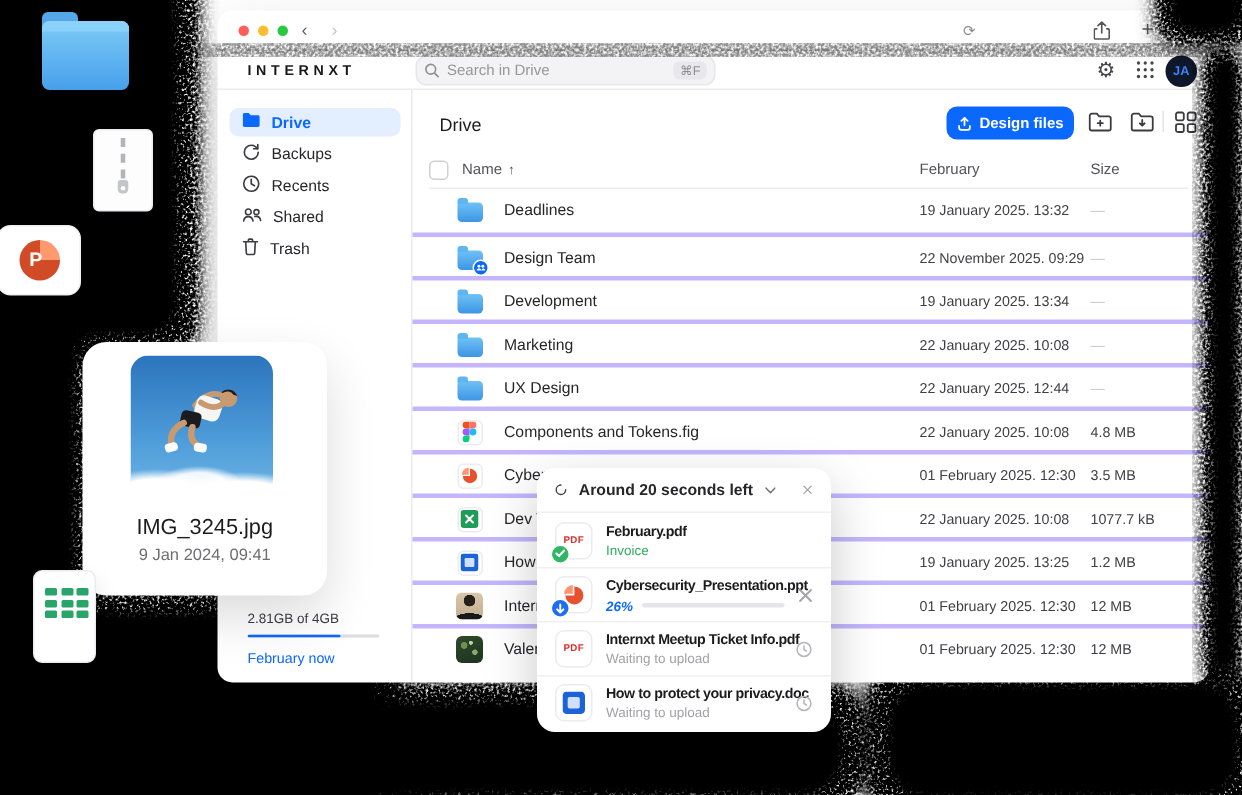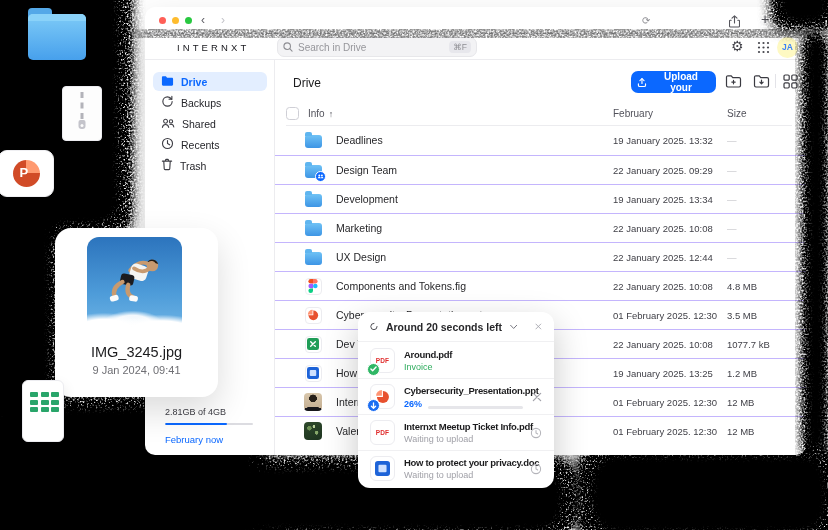--- a/index.html
+++ b/index.html
@@ -29,28 +29,28 @@
   .d-red{left:14px;background:#ff5f57}.d-yel{left:27px;background:#febc2e}.d-grn{left:40px;background:#28c840}
   .navarr{position:absolute;top:6px;font-size:12px;line-height:14px;}
   .back{left:56px;color:#5c5c63}.fwd{left:76px;color:#c3c3c9}
   .urlpill{position:absolute;left:253px;top:4px;width:258px;height:18px;background:#f0f0f2;border-radius:5px;
            display:flex;align-items:center;justify-content:center;gap:4px;font-size:9.5px;color:#3a3a40;}
   .refresh{position:absolute;right:6px;top:2px;font-size:10px;color:#8e8e93;}
   .chr-ic{position:absolute;top:7px;color:#55555c;}
   .share{left:584px}.plus{left:616px;font-size:14px;line-height:12px;top:6px;}
 
   .apphead{position:absolute;left:0;top:27px;width:100%;height:26px;border-bottom:1px solid #ececef;}
-  .logo{position:absolute;left:20px;top:8px;font-size:9.5px;font-weight:400;letter-spacing:3.1px;color:#17171c;margin-left:12px;}
+  .logo{position:absolute;left:20px;top:8px;font-size:9.5px;font-weight:700;letter-spacing:3.1px;color:#17171c;}
   .search{position:absolute;left:132px;top:3px;width:200px;height:20px;background:#f3f3f5;border:1px solid #e7e7ea;
           border-radius:7px;display:flex;align-items:center;padding:0 5px;gap:5px;}
   .search .ph{font-size:10px;color:#96969b;flex:1;}
   .kbd{font-size:8.5px;color:#8e8e93;background:#e7e7ec;border-radius:4px;padding:1px 4px;}
   .gear{position:absolute;left:586px;top:4px;font-size:14px;color:#45454c;line-height:16px;}
   .dots9{position:absolute;left:612px;top:6px;}
-  .avatar{position:absolute;left:632px;top:2.5px;width:21px;height:21px;border-radius:50%;background:#fef9c3;
+  .avatar{position:absolute;left:632px;top:2.5px;width:21px;height:21px;border-radius:50%;background:#0f172a;
           color:#3b82f6;font-size:8.5px;font-weight:700;display:flex;align-items:center;justify-content:center;}
 
   .sidebar{position:absolute;left:0;top:53px;width:130px;height:395px;border-right:1px solid #ececef;}
   .nav{position:absolute;left:8px;top:12px;width:114px;}
   .nitem{height:19px;margin-bottom:2px;display:flex;align-items:center;gap:7px;padding:0 8px;border-radius:6px;
          font-size:10.5px;color:#26262b;}
   .nitem.active{background:#e3eeff;color:#0b68ff;font-weight:700;}
   .nitem svg{flex:0 0 auto}
   .storage{position:absolute;left:20px;top:347px;width:95px;}
   .stor-txt{font-size:9px;color:#3c3c43;}
@@ -71,21 +71,21 @@
   .thead{position:absolute;left:0;top:42px;width:100%;height:24px;}
   .cbox{position:absolute;left:11px;top:5px;width:13px;height:13px;border:1.5px solid #cfcfd6;border-radius:3.5px;background:#fff;}
   .hname{position:absolute;left:33px;top:6px;font-size:10px;color:#52525b;}
   .harrow{font-size:9px;margin-left:4px;}
   .hmod{position:absolute;left:338px;top:6px;font-size:10px;color:#52525b;}
   .hsize{position:absolute;left:452px;top:6px;font-size:10px;color:#52525b;}
   .hline{position:absolute;left:11px;right:14px;bottom:0;height:1px;background:#ececef;}
 
   .rows{position:absolute;left:0;top:66px;width:100%;}
   .row{position:relative;height:29px;}
-  .row + .row{border-top:1px solid #c4b5fd;}
+  .row + .row{border-top:3px solid #c4b5fd;}
   .ricon{position:absolute;left:29px;top:5px;width:18px;height:18px;display:flex;align-items:center;justify-content:center;}
   .rname{position:absolute;left:61px;top:8px;font-size:10.5px;color:#27272a;white-space:nowrap;}
   .rmod{position:absolute;left:338px;top:9px;font-size:9.5px;color:#3f3f46;white-space:nowrap;}
   .rsize{position:absolute;left:452px;top:9px;font-size:9.5px;color:#3f3f46;}
   .rsize.empty{color:#c7c7cc;}
 
   
   .tile{background:#fff;border:1px solid #ececf0;border-radius:4px;display:flex;align-items:center;justify-content:center;}
   .t16{width:17px;height:17px;}
   .lfolder{position:relative;width:17px;height:13px;margin-top:3px;background:linear-gradient(180deg,#6fc2f5,#3d95e5);
@@ -113,21 +113,21 @@
   .ptile{position:relative;width:25px;height:25px;background:#fff;border:1px solid #ececf0;border-radius:6px;
          display:flex;align-items:center;justify-content:center;flex:0 0 auto;}
   .ptile .pdftxt{font-size:6.5px;}
   .pbadge{position:absolute;left:-4px;bottom:-4px;width:13px;height:13px;border-radius:50%;border:1.5px solid #fff;
           display:flex;align-items:center;justify-content:center;}
   .bg-ok{background:#2fb765;}.bg-up{background:#1d6ef2;}
   .ptext{flex:1;min-width:0;}
   .pname{font-size:9.5px;letter-spacing:-.3px;font-weight:700;color:#1c1c1e;white-space:nowrap;}
   .psub{font-size:9px;margin-top:2px;color:#a1a1a8;}
   .psub.ok{color:#2fac5e;}
-  .prog{display:flex;align-items:flex-end;gap:6px;margin-top:3px;}
+  .prog{display:flex;align-items:center;gap:6px;margin-top:3px;font-style:italic;}
   .ppct{font-size:9px;font-weight:700;color:#0b68ff;}
   .pbar{width:108px;height:3px;background:#e6e6ea;border-radius:2px;overflow:hidden;}
   .pfill{height:100%;background:#0b68ff;border-radius:2px;}
   .pright{flex:0 0 auto;display:flex;align-items:center;}
 
   
   .deco{position:absolute;z-index:8;}
   .deco-folder{left:28px;top:8px;width:58px;height:52px;}
   .df-back{position:absolute;left:0;top:0;width:24px;height:12px;background:#54a8e8;border-radius:4px 4px 0 0;}
   .df-body{position:absolute;left:0;top:6px;width:58px;height:46px;border-radius:5px;
@@ -250,34 +250,34 @@
             <span>Drive</span>
           </div>
           <div class="nitem">
             <span><svg width="13" height="13" viewBox="0 0 14 14" fill="none" stroke="#3c3c43" stroke-width="1.2" stroke-linecap="round">
                 <path d="M12 7A5 5 0 1 1 7 2c1.9 0 3.5 1 4.4 2.5"></path>
                 <path d="M11.7 1.5v3h-3"></path>
               </svg></span>
             <span>Backups</span>
           </div>
           <div class="nitem">
+            <span><svg width="13" height="13" viewBox="0 0 14 14" fill="none" stroke="#3c3c43" stroke-width="1.2" stroke-linecap="round">
+                <circle cx="7" cy="7" r="5.4"></circle>
+                <path d="M7 3.8V7l2.3 1.4"></path>
+              </svg></span>
+            <span>Recents</span>
+          </div>
+          <div class="nitem">
             <span><svg width="14" height="12" viewBox="0 0 16 12" fill="none" stroke="#3c3c43" stroke-width="1.2" stroke-linecap="round">
                 <circle cx="5.2" cy="4" r="2.2"></circle>
                 <path d="M1.6 11c.3-2.2 1.7-3.4 3.6-3.4S8.5 8.8 8.8 11"></path>
                 <circle cx="11.4" cy="4.2" r="1.9"></circle>
                 <path d="M10.2 7.6c.4-.1.8-.2 1.2-.2 1.7 0 2.9 1.2 3.2 3.2"></path>
               </svg></span>
             <span>Shared</span>
-          </div>
-          <div class="nitem">
-            <span><svg width="13" height="13" viewBox="0 0 14 14" fill="none" stroke="#3c3c43" stroke-width="1.2" stroke-linecap="round">
-                <circle cx="7" cy="7" r="5.4"></circle>
-                <path d="M7 3.8V7l2.3 1.4"></path>
-              </svg></span>
-            <span>Recents</span>
           </div>
           <div class="nitem">
             <span><svg width="12" height="13" viewBox="0 0 13 14" fill="none" stroke="#3c3c43" stroke-width="1.2" stroke-linecap="round">
                 <path d="M1.5 3.4h10M5 3.4V2.2c0-.4.3-.7.7-.7h1.6c.4 0 .7.3.7.7v1.2M3 3.4l.5 8.2c0 .5.5 1 1 1h4c.5 0 1-.5 1-1l.5-8.2"></path>
               </svg></span>
             <span>Trash</span>
           </div>
         </div>
       <div class="storage">
         <div class="stor-txt">2.81GB of 4GB</div>
@@ -289,21 +289,21 @@
     </div>
 
     <div class="content">
       <div class="crumb">Drive</div>
       <button class="upbtn">
         <svg width="10" height="11" viewBox="0 0 12 12">
             <path d="M6 1.4v5.8" stroke="#fff" stroke-width="1.4" stroke-linecap="round"></path>
             <path d="M3.5 3.7 6 1.4l2.5 2.3" fill="none" stroke="#fff" stroke-width="1.4" stroke-linecap="round" stroke-linejoin="round"></path>
             <path d="M1.7 7.7v1.5c0 .9.7 1.6 1.6 1.6h5.4c.9 0 1.6-.7 1.6-1.6V7.7" fill="none" stroke="#fff" stroke-width="1.4" stroke-linecap="round"></path>
           </svg>
-        <span>Upload your</span>
+        <span>Design files</span>
       </button>
       <span class="tbtn fplus">
         <svg width="17" height="15" viewBox="0 0 17 15">
             <path d="M1.5 3.2c0-.8.6-1.4 1.4-1.4h3.3l1.6 1.8h6.3c.8 0 1.4.6 1.4 1.4v6.6c0 .8-.6 1.4-1.4 1.4H2.9c-.8 0-1.4-.6-1.4-1.4z" fill="none" stroke="#3a3a41" stroke-width="1.2"></path>
             <path d="M8.5 6.4v3.4M6.8 8.1h3.4" stroke="#3a3a41" stroke-width="1.2" stroke-linecap="round"></path>
           </svg>
       </span>
       <span class="tbtn fdown">
         <svg width="17" height="15" viewBox="0 0 17 15">
             <path d="M1.5 3.2c0-.8.6-1.4 1.4-1.4h3.3l1.6 1.8h6.3c.8 0 1.4.6 1.4 1.4v6.6c0 .8-.6 1.4-1.4 1.4H2.9c-.8 0-1.4-.6-1.4-1.4z" fill="none" stroke="#3a3a41" stroke-width="1.2"></path>
@@ -317,21 +317,21 @@
               <rect x="1" y="1" width="5.2" height="5.2" rx="1.2"></rect>
               <rect x="8.8" y="1" width="5.2" height="5.2" rx="1.2"></rect>
               <rect x="1" y="8.8" width="5.2" height="5.2" rx="1.2"></rect>
               <rect x="8.8" y="8.8" width="5.2" height="5.2" rx="1.2"></rect>
             </g>
           </svg>
       </span>
 
       <div class="thead">
         <span class="cbox"></span>
-        <span class="hname"><span>Info</span><span class="harrow">↑</span></span>
+        <span class="hname"><span>Name</span><span class="harrow">↑</span></span>
         <span class="hmod">February</span>
         <span class="hsize">Size</span>
         <span class="hline"></span>
       </div>
       <div class="rows" id="rows">
           <div class="row">
             <span class="ricon">
               <span class="lfolder"></span>
             </span>
             <span class="rname">Deadlines</span>
@@ -346,21 +346,21 @@
                     <g fill="#fff">
                       <circle cx="2.6" cy="1.4" r="1.1"></circle>
                       <circle cx="5.6" cy="1.4" r="1.1"></circle>
                       <path d="M.8 4.6c.2-1.2 1-1.8 1.8-1.8s1.6.6 1.8 1.8zM4.4 4.6c.2-1 .8-1.5 1.4-1.5.8 0 1.4.5 1.6 1.5z"></path>
                     </g>
                   </svg>
                 </span>
               </span>
             </span>
             <span class="rname">Design Team</span>
-            <span class="rmod">22 January 2025. 09:29</span>
+            <span class="rmod">22 November 2025. 09:29</span>
             <span class="rsize empty">—</span>
           </div>
           <div class="row">
             <span class="ricon">
               <span class="lfolder"></span>
             </span>
             <span class="rname">Development</span>
             <span class="rmod">19 January 2025. 13:34</span>
             <span class="rsize empty">—</span>
           </div>
@@ -473,21 +473,21 @@
         <div class="pitem">
           <span class="ptile">
             <span class="pdftxt">PDF</span>
             <span class="pbadge bg-ok">
               <svg width="7" height="6" viewBox="0 0 8 7">
                 <path d="M1 3.5 3 5.5 7 1.2" fill="none" stroke="#fff" stroke-width="1.6" stroke-linecap="round" stroke-linejoin="round"></path>
               </svg>
             </span>
           </span>
           <span class="ptext">
-            <div class="pname">Around.pdf</div>
+            <div class="pname">February.pdf</div>
             <div class="psub ok">Invoice</div>
           </span>
         </div>
         <div class="pitem">
           <span class="ptile">
             <svg width="15" height="15" viewBox="0 0 14 14">
               <circle cx="7.4" cy="7.4" r="5.6" fill="#e8512e"></circle>
               <path d="M7.4 7.4V1.8A5.6 5.6 0 0 0 1.8 7.4Z" fill="#fff"></path>
               <path d="M6.4 6.4V1A5.4 5.4 0 0 0 1 6.4Z" fill="#ff9473"></path>
             </svg>

